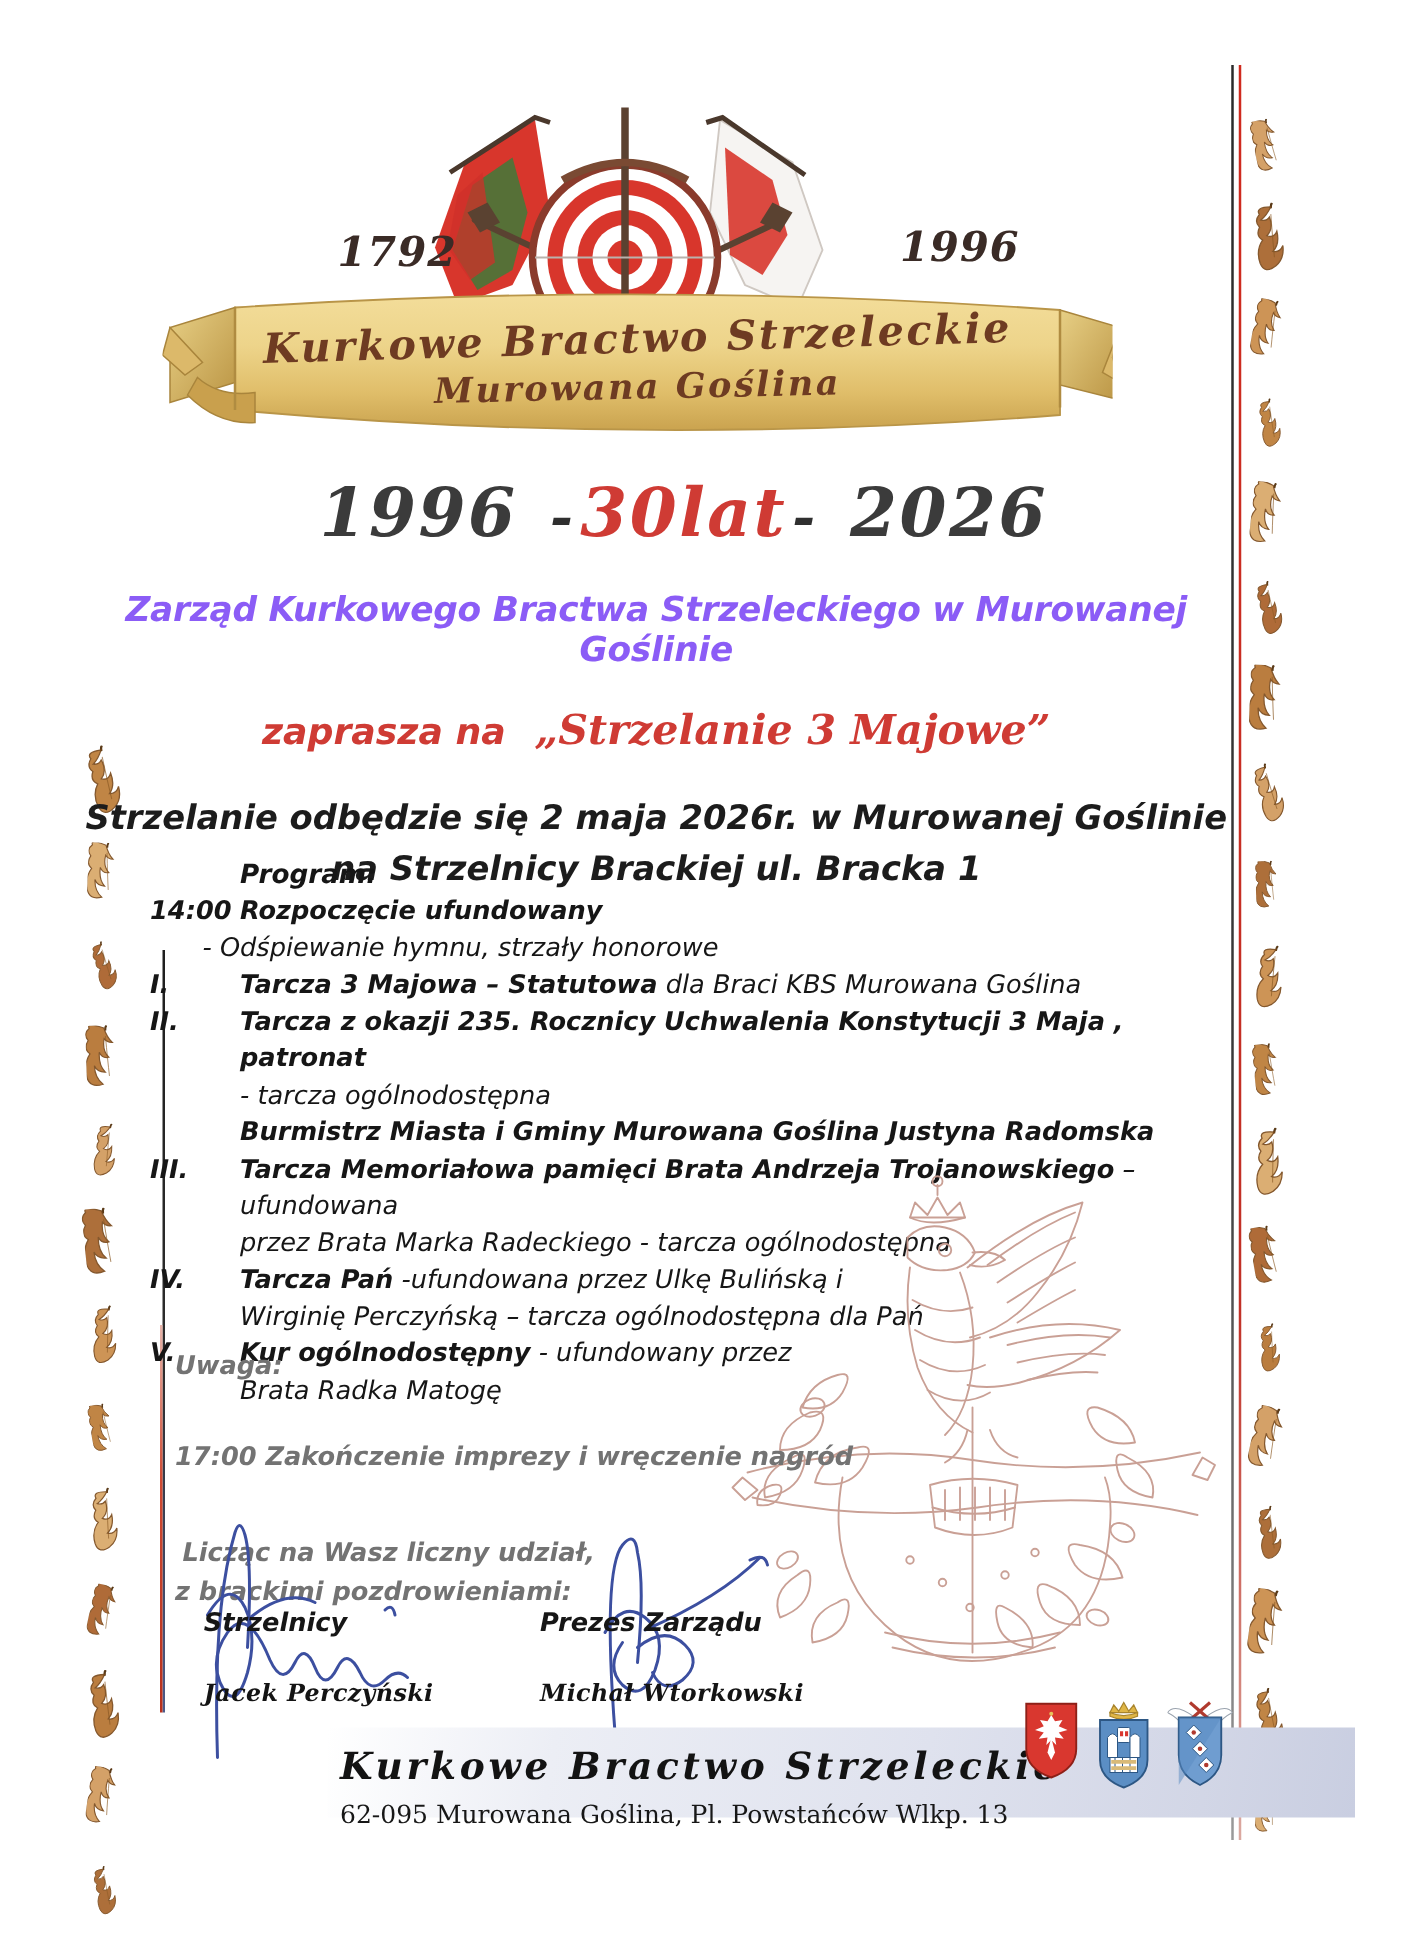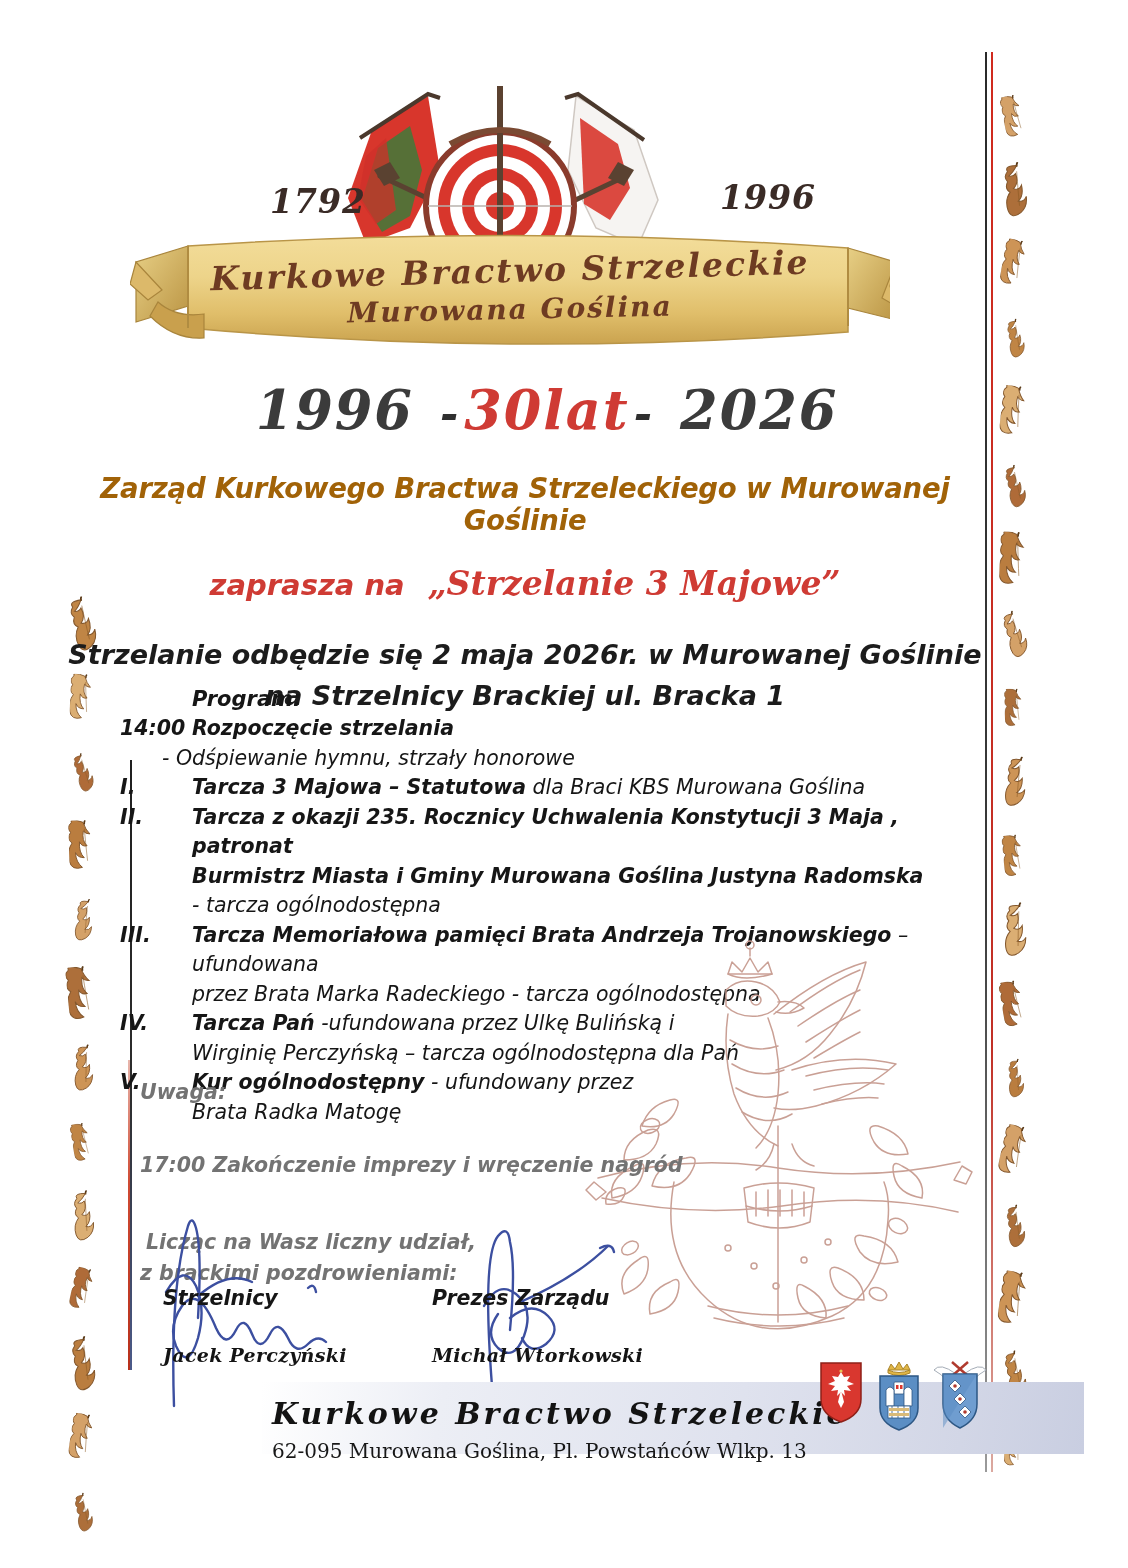--- a/index.html
+++ b/index.html
@@ -117,21 +117,21 @@
   
   .headline {
     position: absolute;
     top: 472px; left: 60px; width: 930px;
     text-align: center;
   }
   .hl1 {
     font-family: "DejaVu Sans", sans-serif;
     font-weight: 700; font-style: italic;
     font-size: 27.5px;
-    color: #a16207;
+    color: #8b5cf6;
     letter-spacing: -0.2px;
   }
   .hl2 {
     margin-top: 28px;
     font-family: "DejaVu Serif", serif;
     font-weight: 700; font-style: italic;
     font-size: 33px;
     color: #cf3b34;
   }
   .hl2 .plain { font-family: "DejaVu Sans", sans-serif; font-size: 29px; }
@@ -599,34 +599,34 @@
   <div class="hl3">
     <div>Strzelanie odbędzie się 2 maja 2026r. w Murowanej Goślinie</div>
     <div>na Strzelnicy Brackiej ul. Bracka 1</div>
   </div>
 </div>
 
 <div class="program">
   <div class="p-title">Program:</div>
   <div class="p-row">
     <div class="p-mark">14:00</div>
-    <div class="p-body" style="font-weight:700">Rozpoczęcie strzelania</div>
+    <div class="p-body" style="font-weight:700">Rozpoczęcie ufundowany</div>
   </div>
   <div class="p-sub">- Odśpiewanie hymnu, strzały honorowe</div>
   <div id="program-items">
       <div class="p-row">
         <div class="p-mark">I.</div>
         <div class="p-body"><b>Tarcza 3 Majowa – Statutowa</b><span> dla Braci KBS Murowana Goślina</span></div>
       </div>
       <div class="p-row">
         <div class="p-mark">II.</div>
         <div class="p-body"><b>Tarcza z okazji 235. Rocznicy Uchwalenia Konstytucji 3 Maja , patronat</b></div>
       </div>
+      <div class="p-cont light">- tarcza ogólnodostępna</div>
       <div class="p-cont" style="font-weight: 700;">Burmistrz Miasta i Gminy Murowana Goślina Justyna Radomska</div>
-      <div class="p-cont light">- tarcza ogólnodostępna</div>
       <div class="p-row">
         <div class="p-mark">III.</div>
         <div class="p-body"><b>Tarcza Memoriałowa pamięci Brata Andrzeja Trojanowskiego</b><span> – ufundowana</span></div>
       </div>
       <div class="p-cont light">przez Brata Marka Radeckiego - tarcza ogólnodostępna</div>
       <div class="p-row">
         <div class="p-mark">IV.</div>
         <div class="p-body"><b>Tarcza Pań</b><span> -ufundowana przez Ulkę Bulińską i</span></div>
       </div>
       <div class="p-cont light">Wirginię Perczyńską – tarcza ogólnodostępna dla Pań</div>

